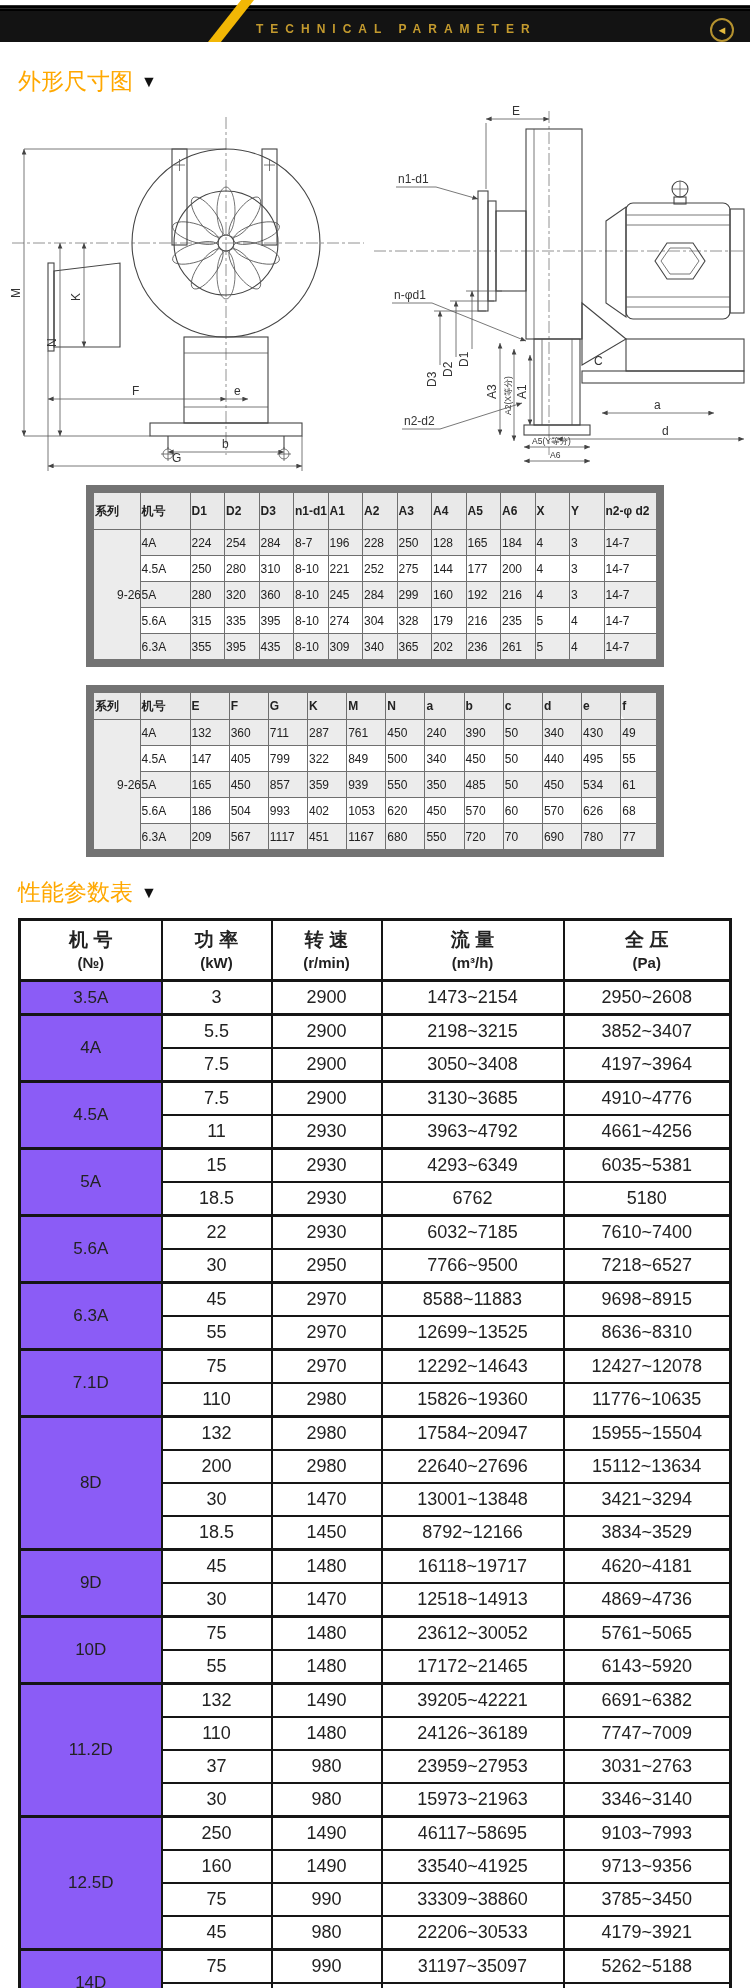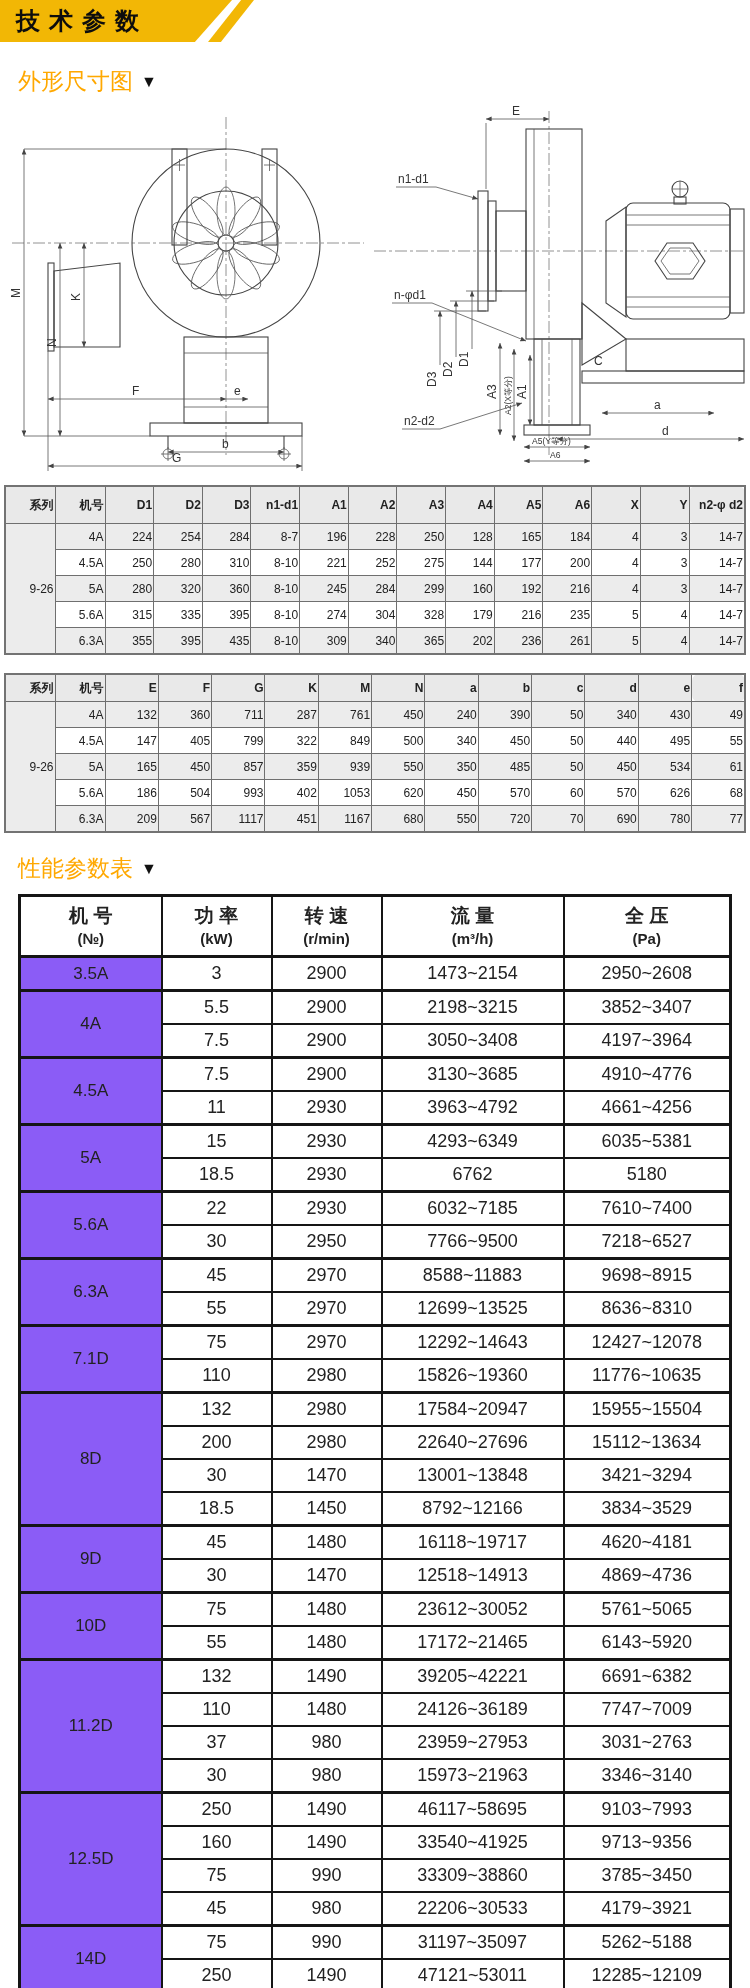--- a/index.html
+++ b/index.html
@@ -50,23 +50,23 @@
   
   .drawings{display:flex;justify-content:space-between;padding:0 4px;}
   .drawings svg{display:block;}
   .st{stroke:#444;fill:none;stroke-width:1.1;}
   .thin{stroke:#555;fill:none;stroke-width:0.8;}
   .cl{stroke:#777;fill:none;stroke-width:0.8;stroke-dasharray:12 3 3 3;}
   .lbl{font-size:12px;fill:#333;font-family:"Liberation Sans","DejaVu Sans",sans-serif;}
   .lbl-s{font-size:8.5px;fill:#333;font-family:"Liberation Sans","DejaVu Sans",sans-serif;}
   
   .dim-table{
-    width:742px;margin:12px auto 0;border-collapse:collapse;
-    table-layout:fixed;text-align:right;font-size:12px;
-    border:2px solid #737373;
+    width:578px;margin:12px auto 0;border-collapse:collapse;
+    table-layout:fixed;text-align:left;font-size:12px;
+    border:8px solid #737373;
   }
   .dim-table th{
     background:#e9e9e9;border:1px solid #6f6f6f;height:26px;
     font-weight:bold;white-space:nowrap;padding:0 1px;
   }
   .dim-table.tall th{height:36px;}
   .dim-table th.wrap{white-space:normal;line-height:1.25;border-radius:7px;}
   .dim-table td{
     border:1px solid #6f6f6f;height:25px;background:#fff;
     white-space:nowrap;padding:0 1px;
@@ -89,24 +89,25 @@
     border:2px solid #151515;height:29px;font-size:18px;background:#fff;
     white-space:nowrap;
   }
   .perf-table td.model{background:#8b5cf6;font-size:17px;}
   .perf-table tr.gstart td{border-top-width:3px;}
 </style>
 </head>
 <body>
 
 <div class="topbar">
+  <div class="topbar-black">
+    <span class="en-title">TECHNICAL PARAMETER</span>
+    <span class="back-icon">◄</span>
+  </div>
   <div class="ribbon-slash"></div>
-  <div class="ribbon">
-    <span class="cn-title">技术参数</span>
-  </div>
 </div>
 
 <div class="sec-title">
   <span>外形尺寸图</span>
   <span class="arrow">▼</span>
 </div>
 
 <div class="drawings">
 
   <svg width="368" height="370" viewBox="0 0 368 370">

